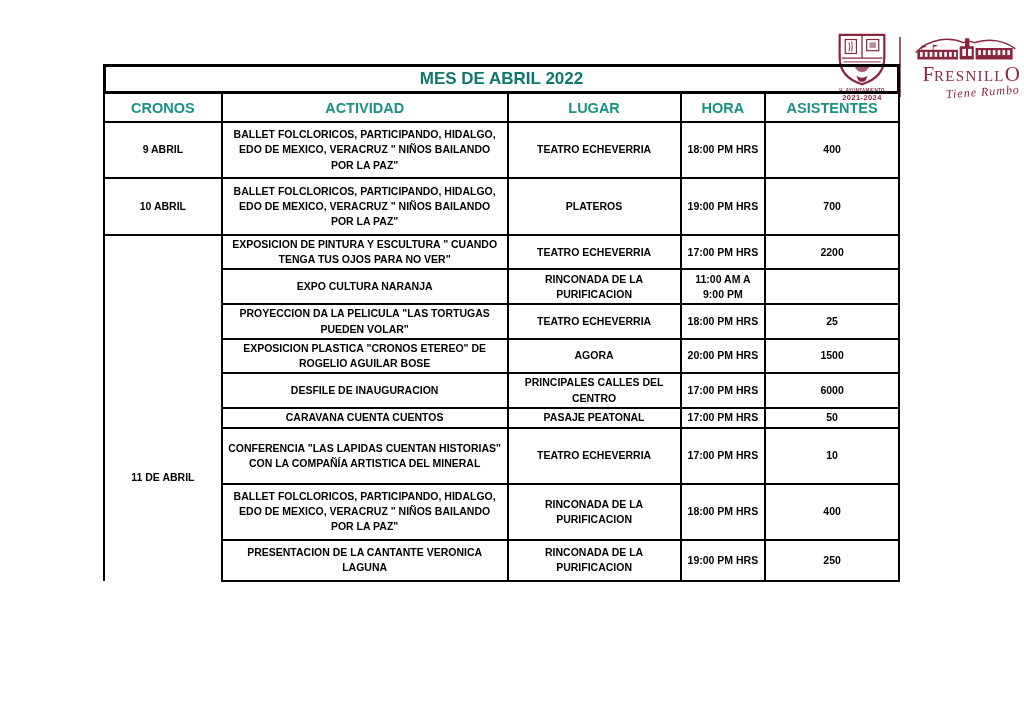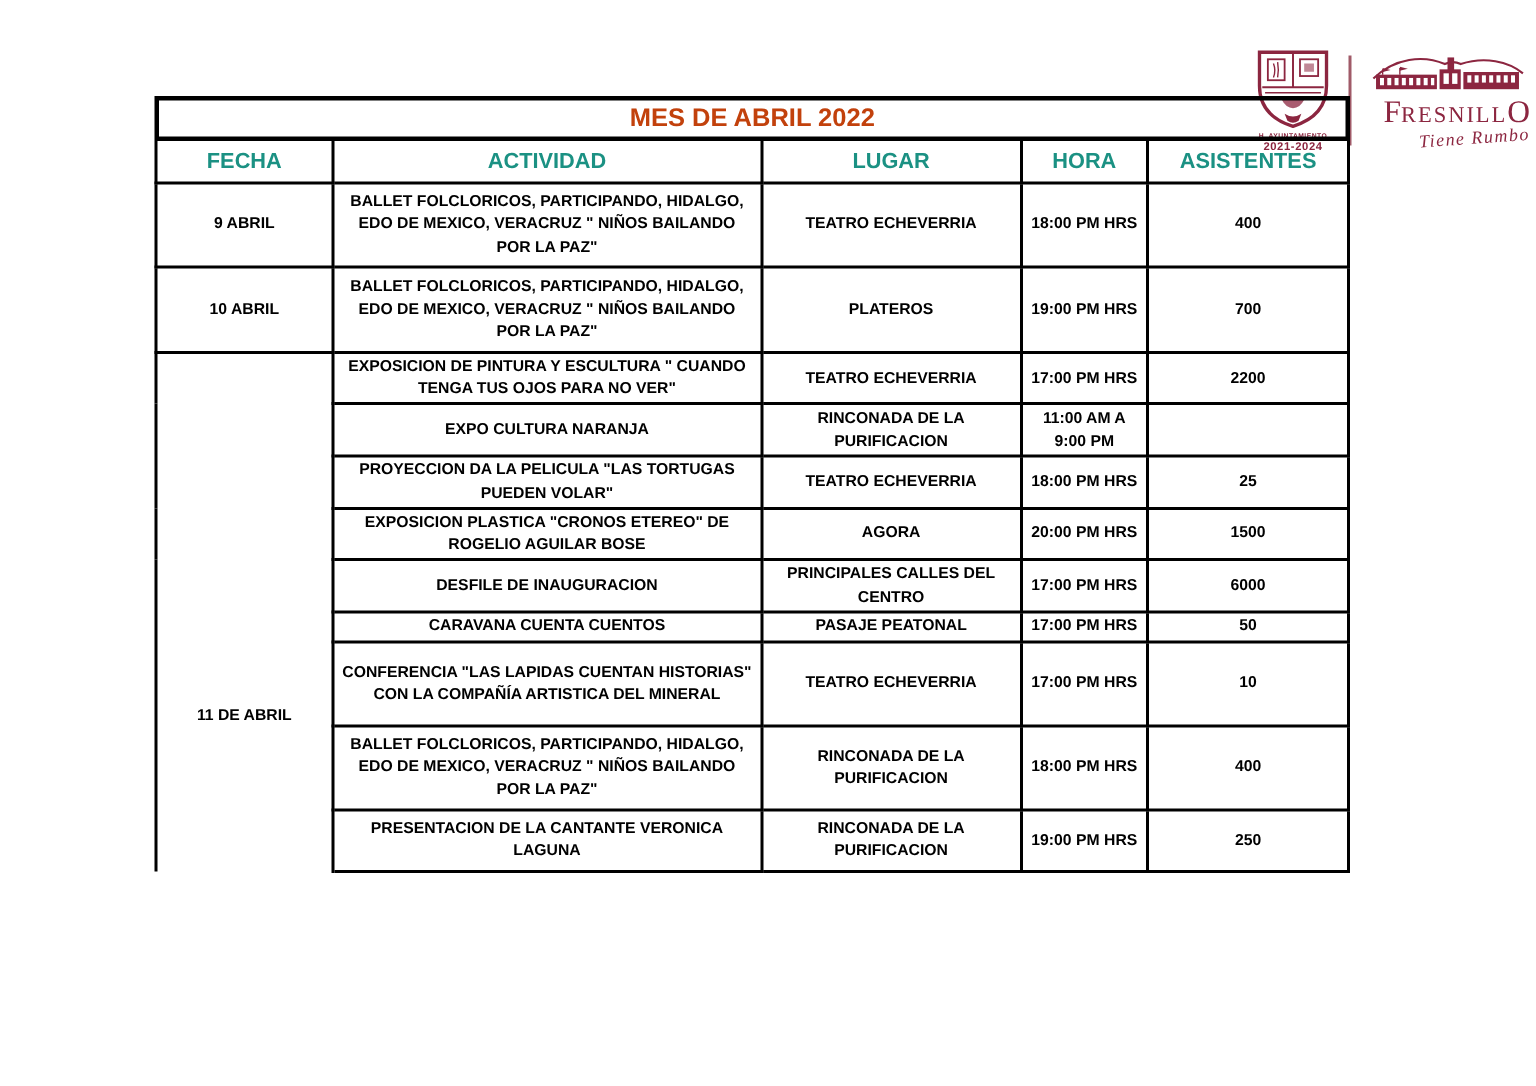--- a/index.html
+++ b/index.html
@@ -28,21 +28,21 @@
     content:"";position:absolute;left:-3px;top:-5px;width:715px;height:5px;background:var(--line);
   }
   .report-title{
     color:var(--title-red);font-weight:bold;font-size:17.5px;letter-spacing:.2px;
   }
 
   .mes-band{
     border:3px solid var(--line);height:24px;
     display:flex;align-items:center;justify-content:center;
   }
-  .mes-title{font-weight:bold;font-size:17px;color:#c2410c;}
+  .mes-title{font-weight:bold;font-size:17px;color:#0f766e;}
 
   
   table.acts{
     width:100%;border-collapse:collapse;table-layout:fixed;
   }
   table.acts th, table.acts td{
     border:2px solid var(--line);
     text-align:center;vertical-align:middle;
     font-weight:bold;color:#000;
     padding:1px 5px;
@@ -159,21 +159,21 @@
     <table class="acts">
       <colgroup>
         <col style="width:117px">
         <col style="width:284px">
         <col style="width:172px">
         <col style="width:84px">
         <col style="width:133px">
       </colgroup>
       <thead>
         <tr>
-          <th>FECHA</th>
+          <th>CRONOS</th>
           <th>ACTIVIDAD</th>
           <th>LUGAR</th>
           <th>HORA</th>
           <th>ASISTENTES</th>
         </tr>
       </thead>
       <tbody>
           <tr class="r0">
             <td class="date-cell" rowspan="1">9 ABRIL</td>
             <td class="activity-cell">BALLET FOLCLORICOS, PARTICIPANDO, HIDALGO, EDO DE MEXICO, VERACRUZ " NIÑOS BAILANDO POR LA PAZ"</td>

